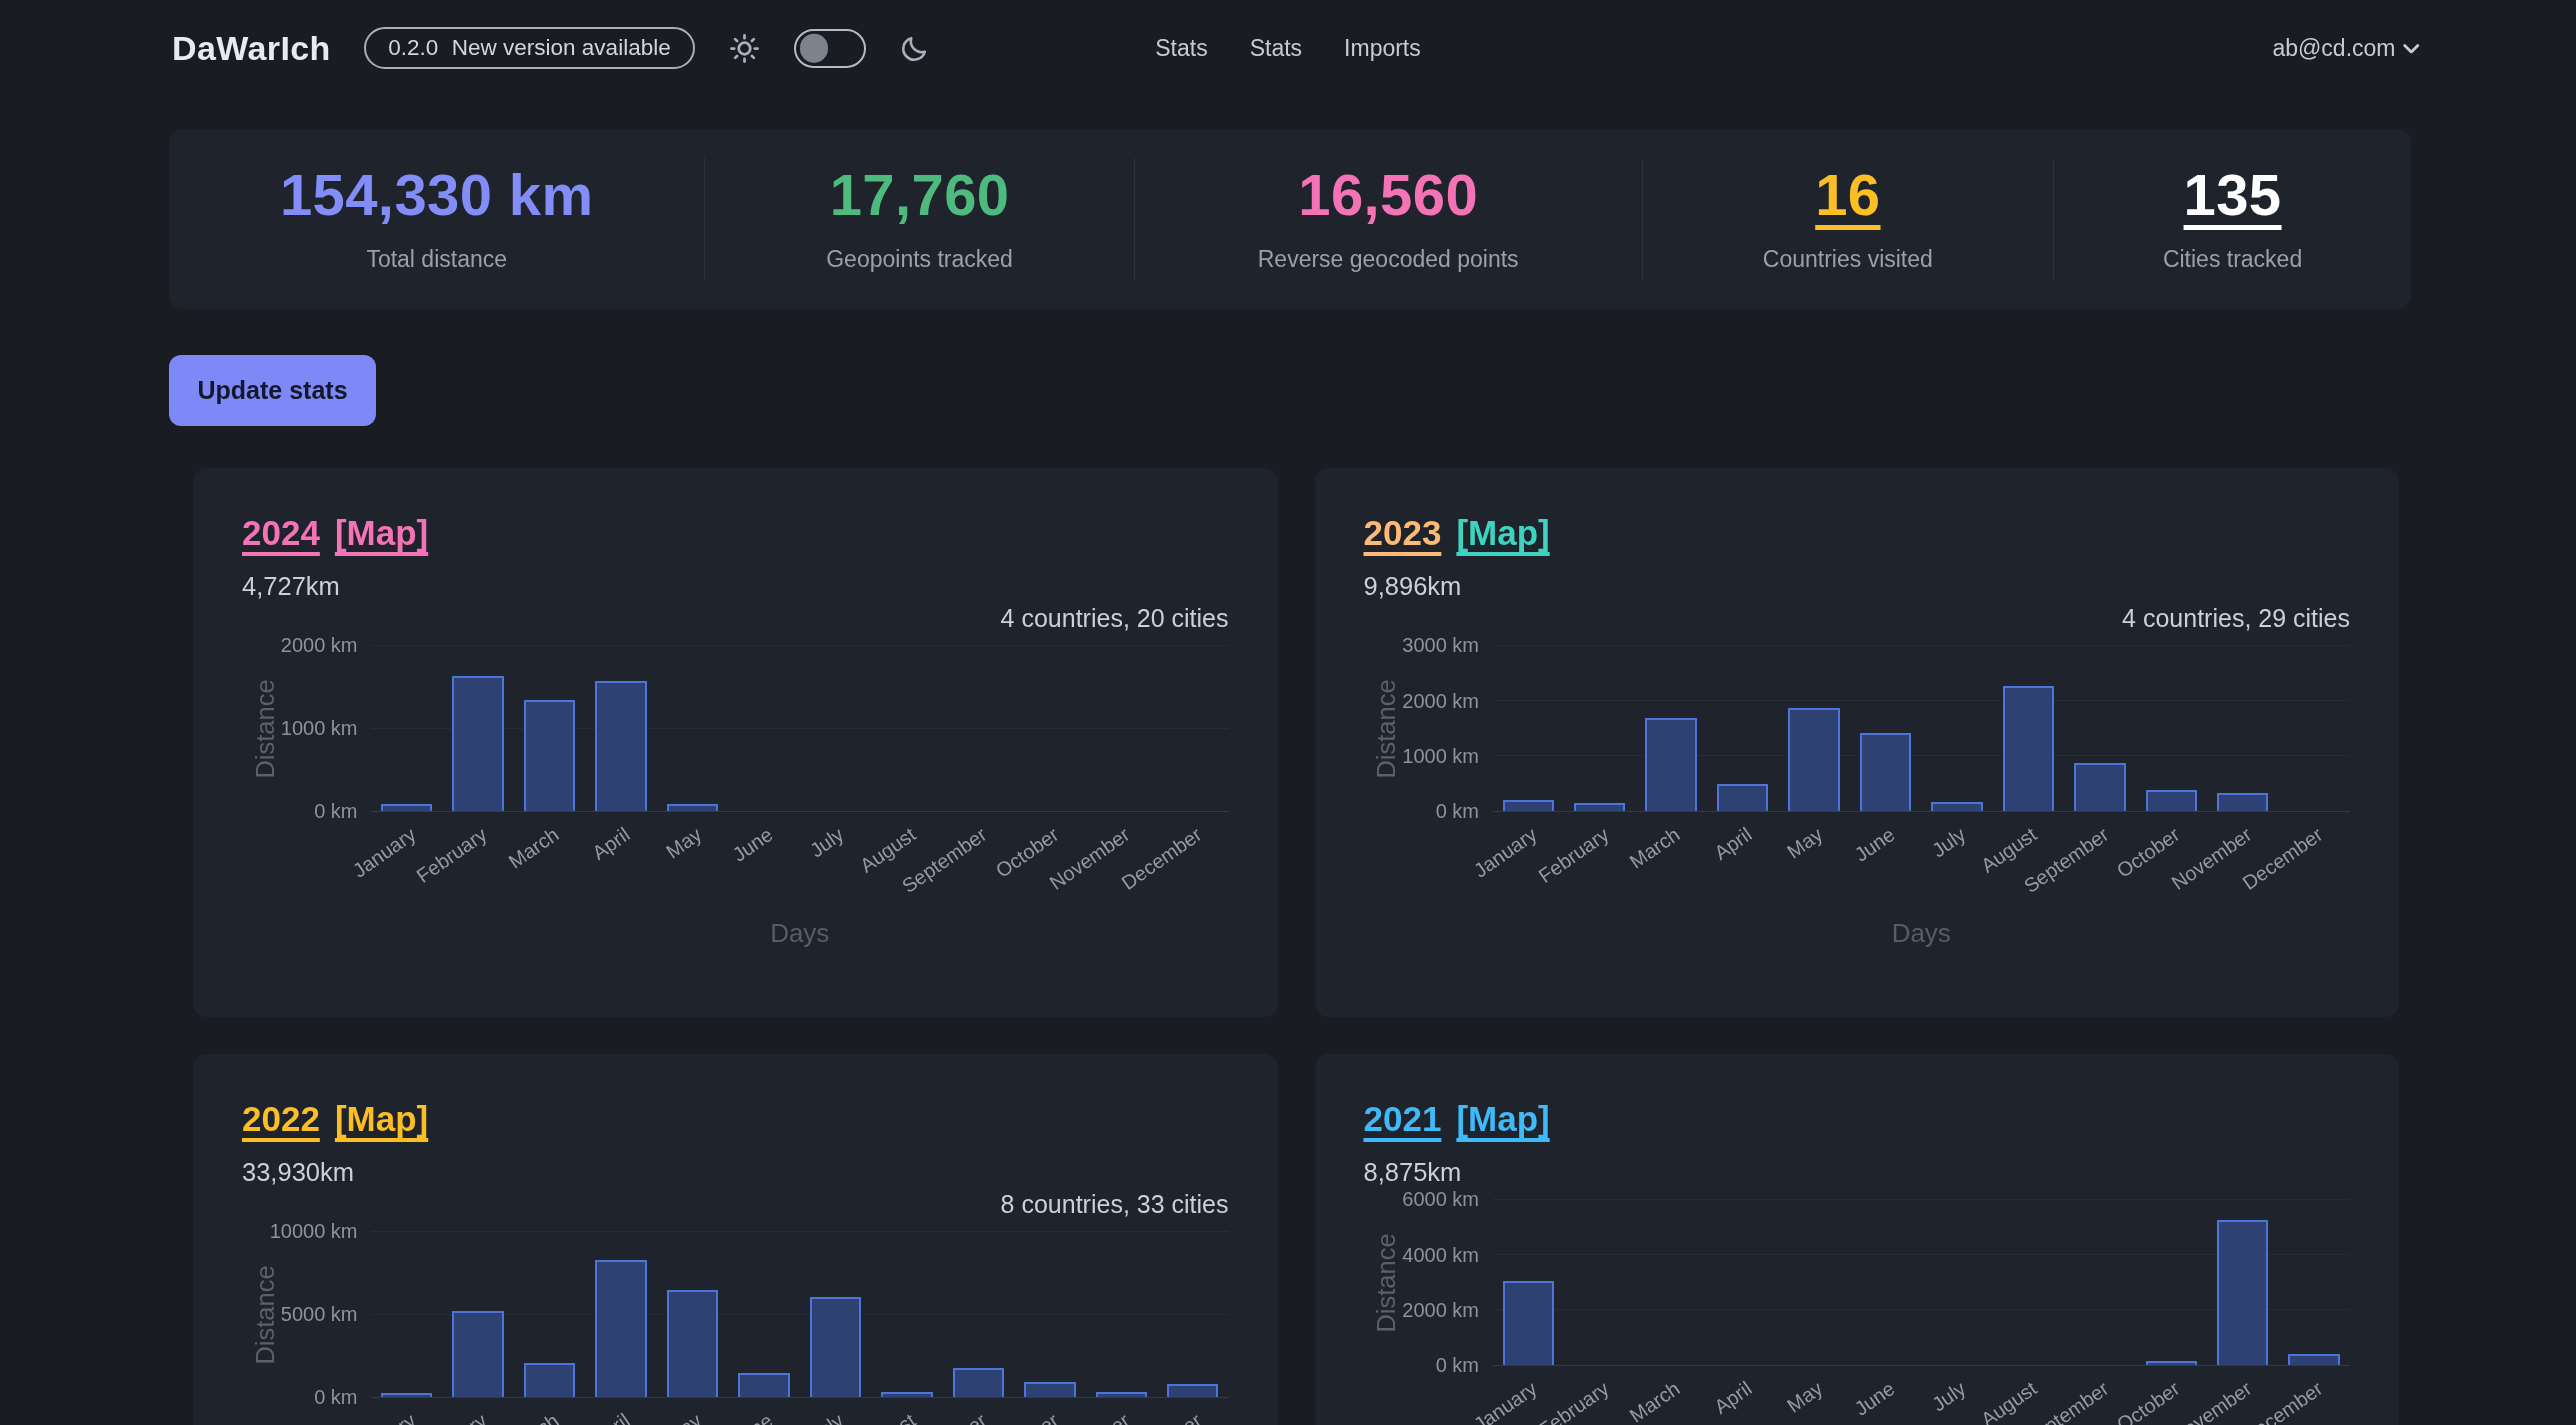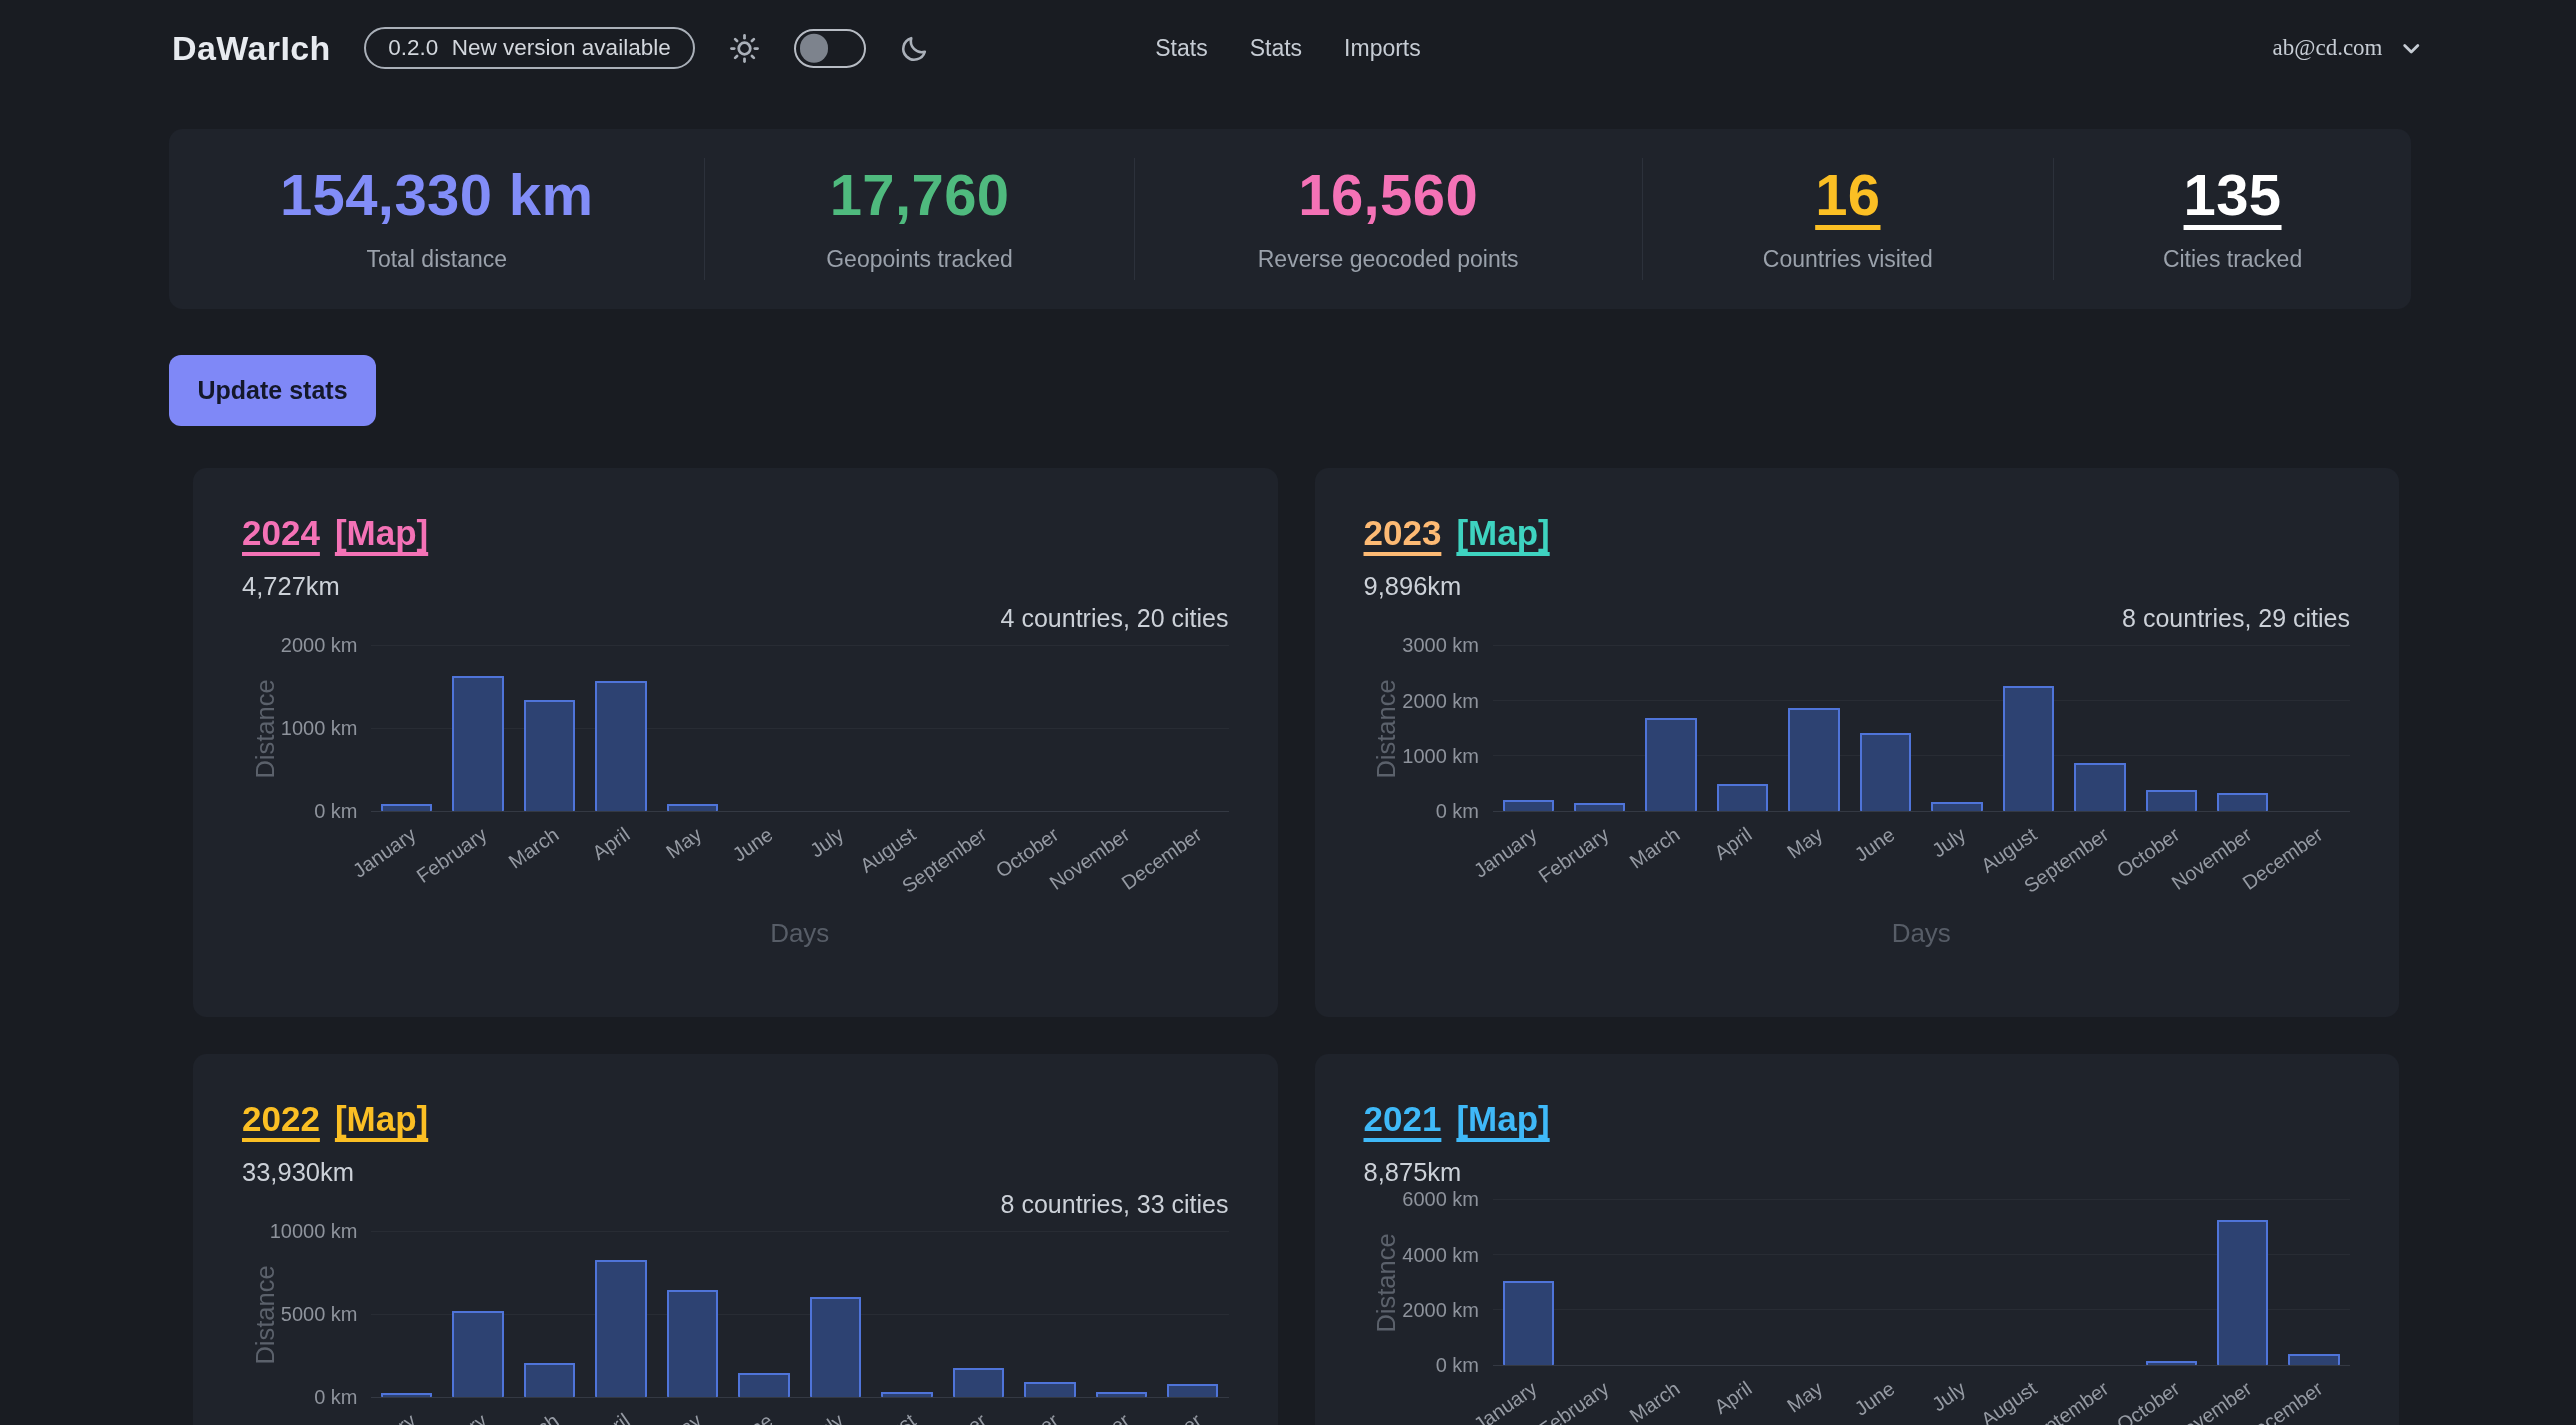--- a/index.html
+++ b/index.html
@@ -29,22 +29,22 @@
   .toggle .knob{
     position:absolute;left:3.7px;top:50%;transform:translateY(-50%);
     width:28.5px;height:28.5px;border-radius:50%;background:#7d838d;
   }
   .main-nav{
     position:absolute;left:50%;top:50%;transform:translate(-50%,-50%);
     display:flex;gap:42px;
   }
   .nav-link{font-size:23px;color:#c6ccd4;cursor:pointer;text-decoration:none;}
   .nav-right{
-    margin-left:auto;display:flex;align-items:center;gap:17px;
-    font-size:23px;color:#c6ccd4;cursor:pointer;font-family:Liberation Serif, serif;
+    margin-left:auto;display:flex;align-items:center;gap:4px;
+    font-size:23px;color:#c6ccd4;cursor:pointer;
   }
   
   .stats-bar{
     margin:33px auto 0 169px;width:2242px;box-sizing:border-box;
     background:#1f232b;border-radius:13.5px;
     display:flex;align-items:center;padding:28.5px 0;
   }
   .stat-cell{display:flex;flex-direction:column;align-items:center;justify-content:center;padding:7.5px 0;gap:8px;}
   .stat-cell + .stat-cell{border-left:1.5px solid #2c313b;}
   .stat-value{font-size:58px;font-weight:700;letter-spacing:0.4px;line-height:1.05;}
@@ -234,21 +234,21 @@
         </div>
         <div class="x-title">Days</div>
       </div>
     </section>
     <section class="year-card">
       <div class="year-row">
         <a style="color: #fdba74;">2023</a>
         <a style="color: rgb(62, 211, 192);">[Map]</a>
       </div>
       <div class="dist">9,896km</div>
-      <div class="summary">8 countries, 29 cities</div>
+      <div class="summary">4 countries, 29 cities</div>
       <div class="chart">
         <div class="y-title">Distance</div>
         <div class="plot">
           <div class="ytick" style="bottom: 0%;">0 km</div>
           <div class="gridline" style="bottom: 33.3333%;"></div>
           <div class="ytick" style="bottom: 33.3333%;">1000 km</div>
           <div class="gridline" style="bottom: 66.6667%;"></div>
           <div class="ytick" style="bottom: 66.6667%;">2000 km</div>
           <div class="gridline" style="bottom: 100%;"></div>
           <div class="ytick" style="bottom: 100%;">3000 km</div>

